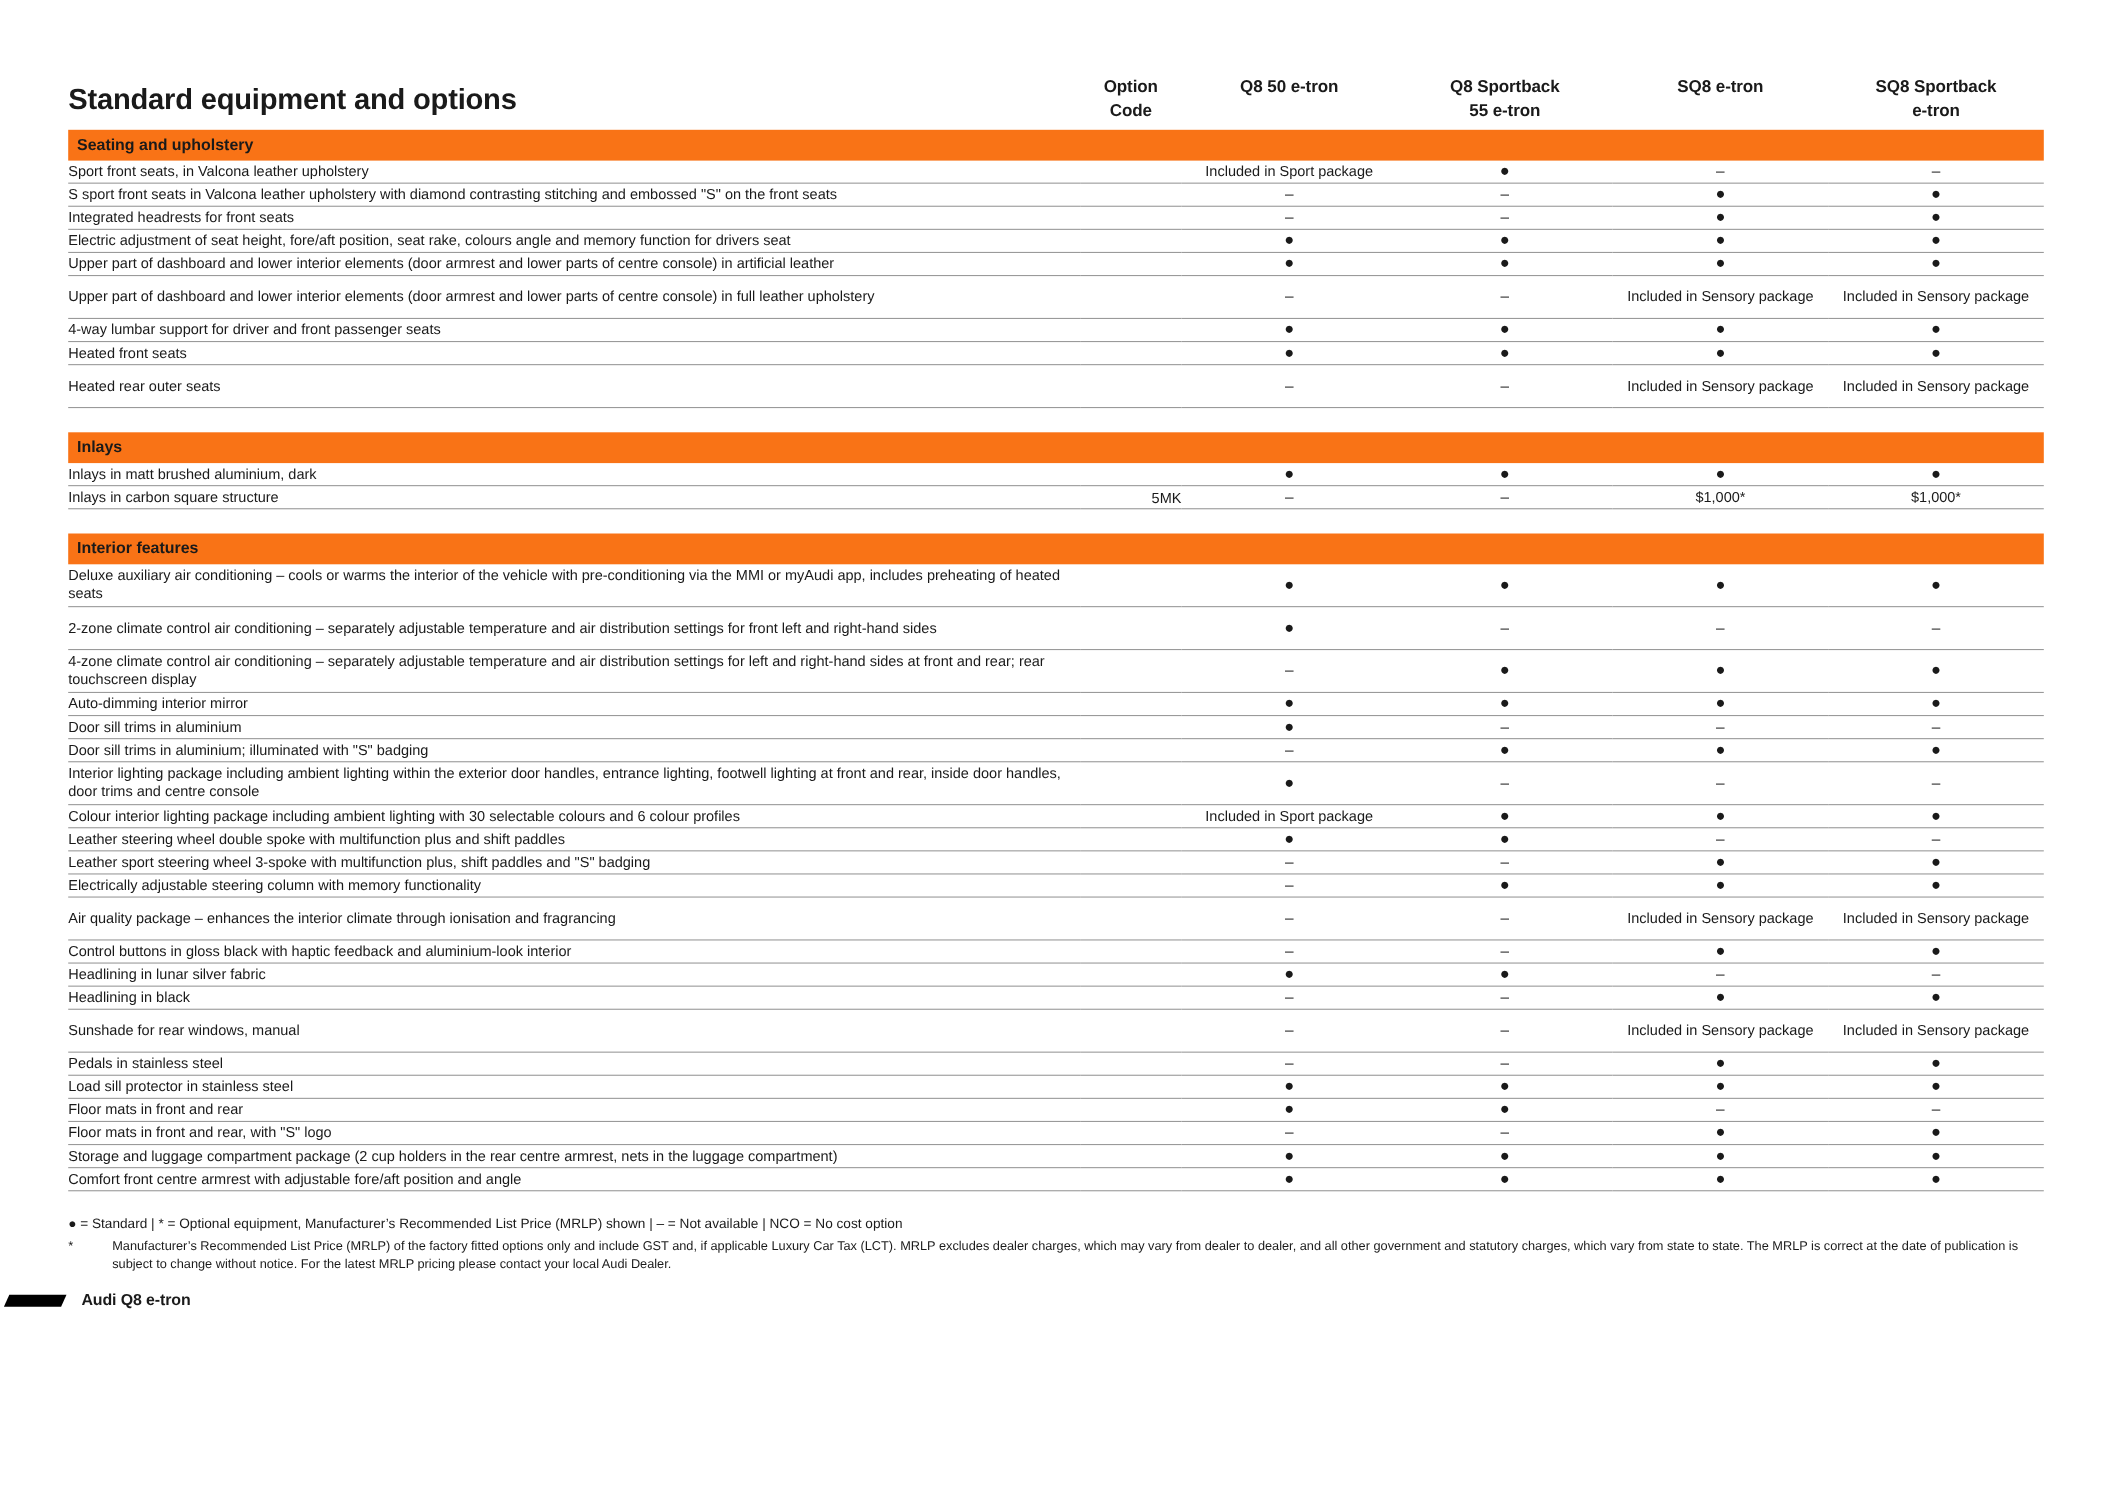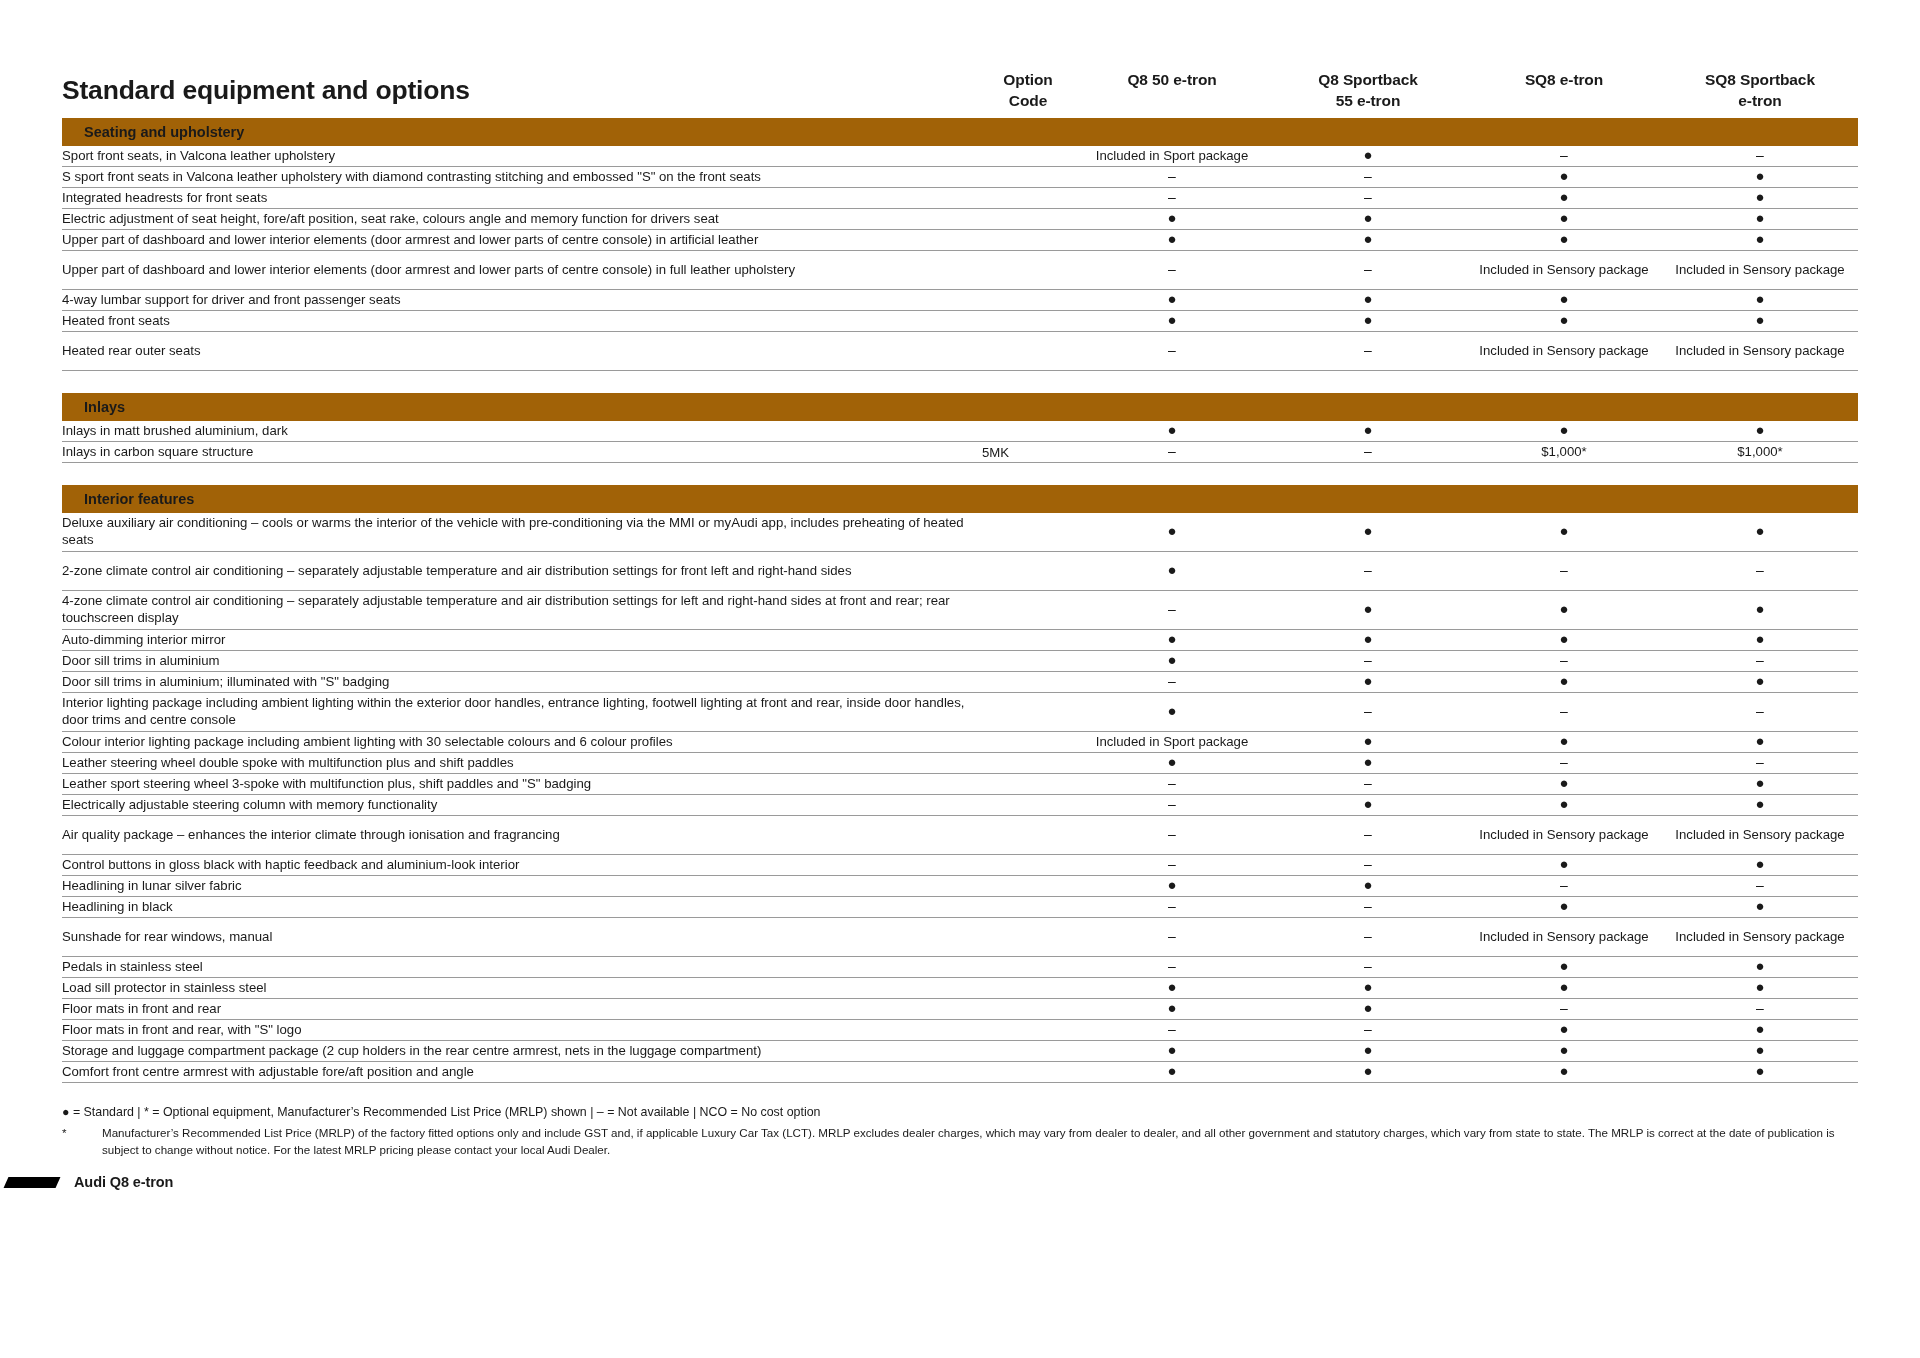--- a/index.html
+++ b/index.html
@@ -25,36 +25,36 @@
   }
   .ch-opt{flex:0 0 92px;}
   .ch-veh{flex:1 1 0;}
 
   
   table.spec{width:100%;border-collapse:collapse;table-layout:fixed;}
   table.spec col.c-desc{width:920px;}
   table.spec col.c-code{width:92px;}
 
   .sec-head td{
-    background:#a16207;
+    background:#f97316;
     font-size:14.5px;font-weight:bold;
-    padding:6px 6px 6px 22px;
+    padding:6px 6px 6px 8px;
     border:none;
   }
   .spacer td{height:22px;border:none;background:#fff;padding:0;}
 
   tr.drow > td{
     border-bottom:1px solid #9a9a9a;
     font-size:13.2px;
     vertical-align:middle;
     padding:0;
     height:20px;
   }
   td.desc{padding:3px 8px 3px 8px;line-height:1.28;}
-  td.code{text-align:left;font-size:13.2px;margin-top:36px;}
+  td.code{text-align:right;font-size:13.2px;margin-top:36px;}
   td.val{text-align:center;font-size:13.2px;line-height:1.25;padding:3px 4px;}
   td.val .dot{font-size:15px;line-height:1;}
   td.val .dash{font-size:14px;}
 
   tr.tall > td{height:38px;}
 
   .sup{font-size:9px;vertical-align:super;letter-spacing:0.3px;}
 
   
   .footer{position:absolute;left:62px;right:62px;bottom:0;}

